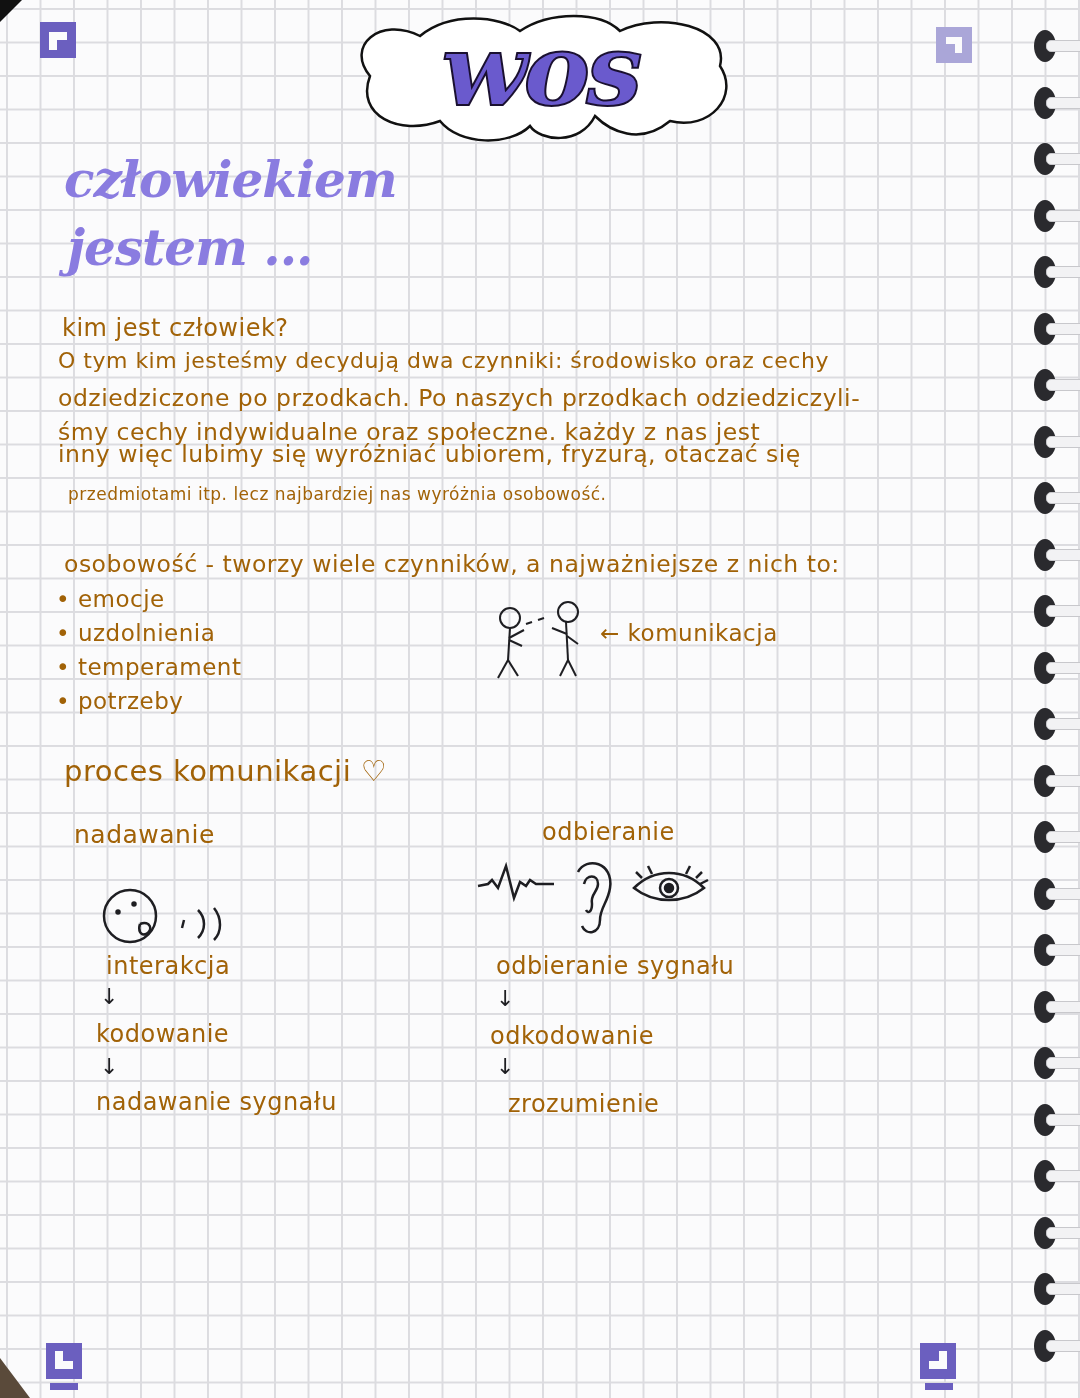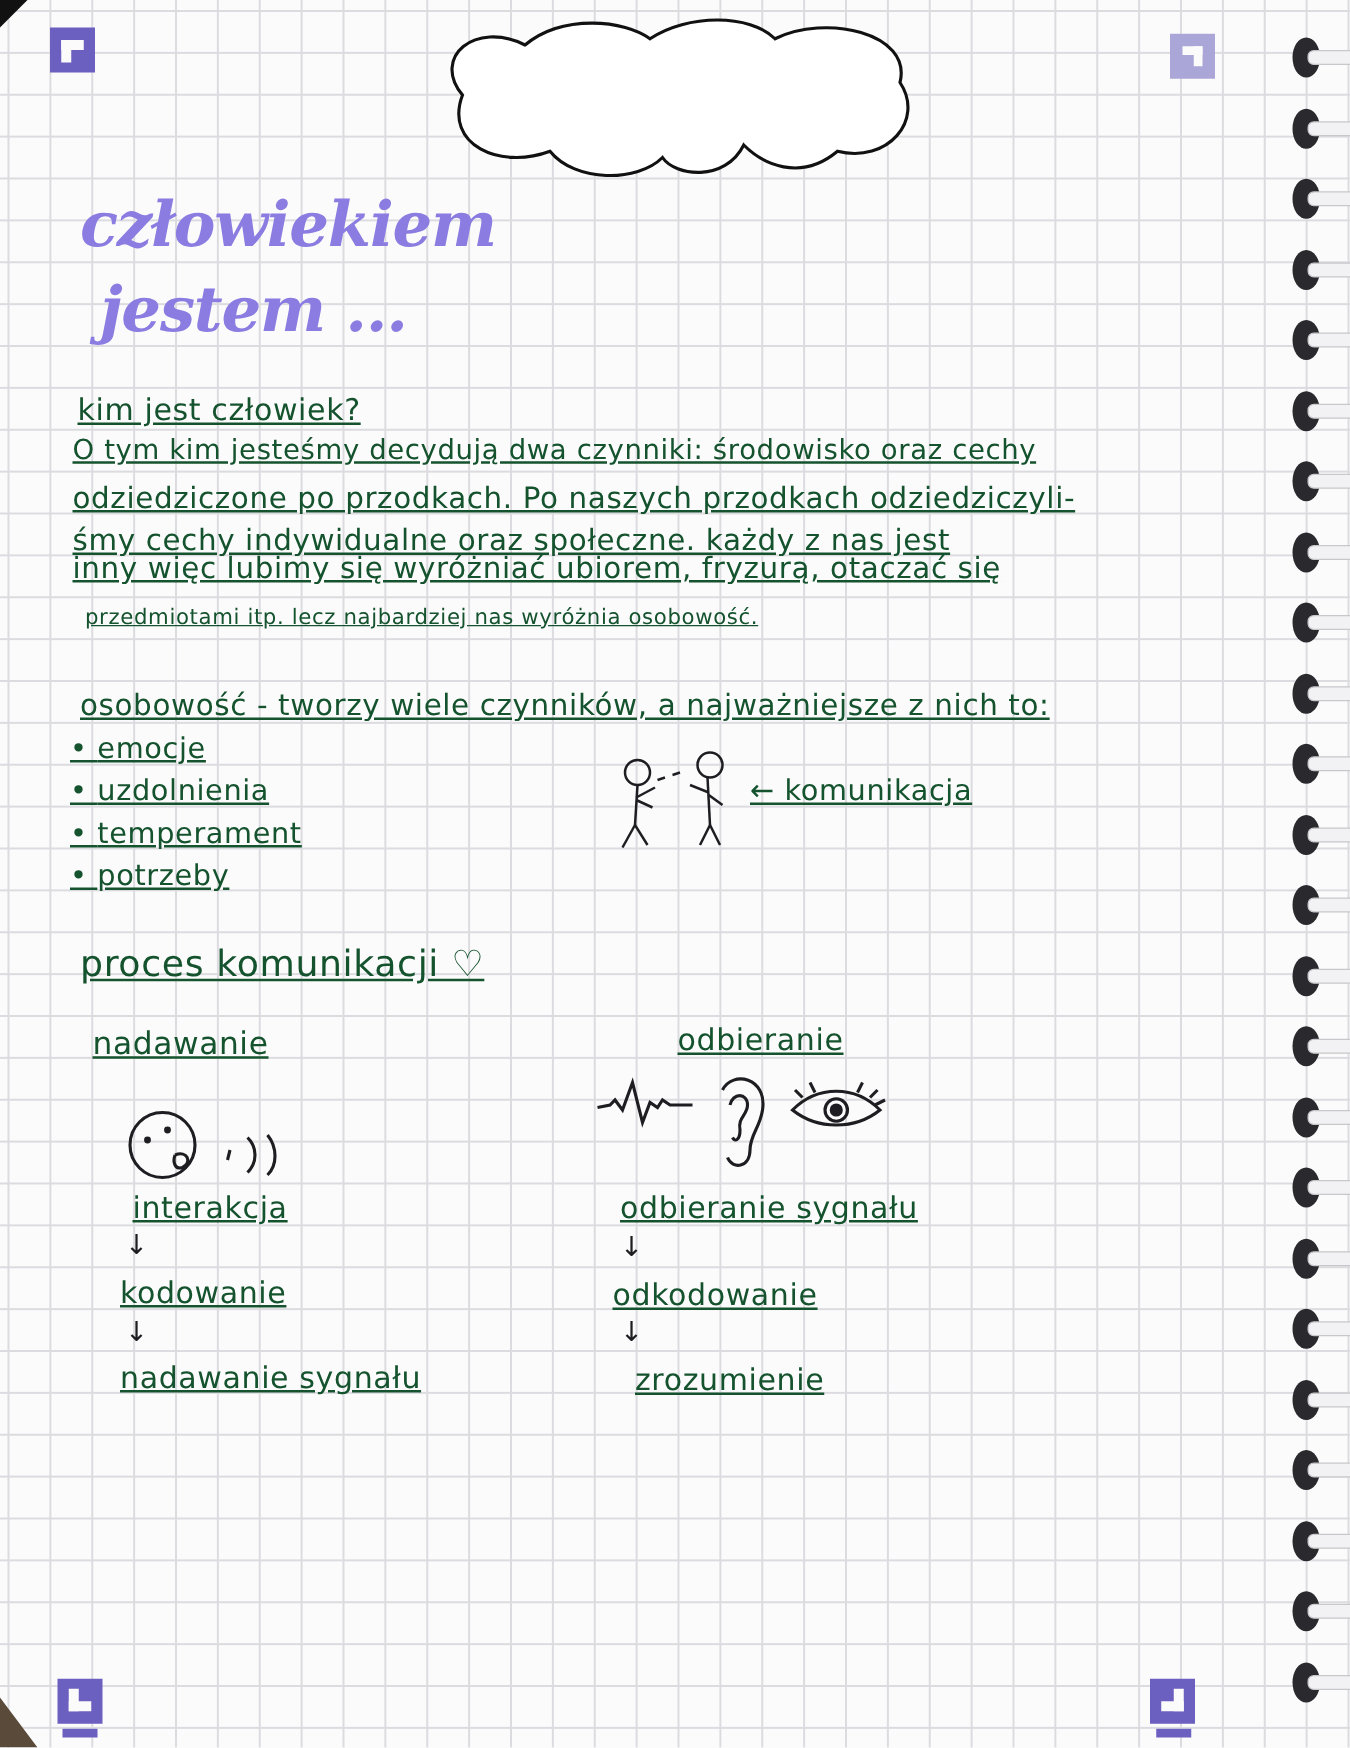--- a/index.html
+++ b/index.html
@@ -7,21 +7,21 @@
       width: 1080px; height: 1398px; overflow: hidden; position: relative;
       background-color: #fbfbfc;
       background-image:
         linear-gradient(to right, #dcdce0 1.5px, transparent 1.5px),
         linear-gradient(to bottom, #dcdce0 1.5px, transparent 1.5px);
       background-size: 33.5px 33.5px;
       background-position: 6px 8px;
       font-family: "DejaVu Sans", sans-serif;
       color: #1c1c1e;
     }
-    .hand { position: absolute; white-space: nowrap; font-family: "DejaVu Sans", sans-serif; color: #14532d; letter-spacing: 0.5px; text-decoration: underline; }
+    .hand { position: absolute; white-space: nowrap; font-family: "DejaVu Sans", sans-serif; color: #a16207; letter-spacing: 0.5px; }
     .corner-tri { position: absolute; width: 0; height: 0; }
     .tl-tri { left: 0; top: 0; border-top: 22px solid #111; border-right: 22px solid transparent; }
     .bl-tri { left: 0; bottom: 0; border-bottom: 40px solid #5a4a3a; border-right: 30px solid transparent; }
     .marker { position: absolute; width: 36px; height: 36px; background: #6b5fbf; }
     .marker .cut { position: absolute; background: #fbfbfc; }
     .marker-bar { position: absolute; width: 28px; height: 7px; background: #6b5fbf; }
     .title-badge {
       position: absolute; left: 340px; top: 6px; width: 400px; height: 140px;
     }
     .subtitle {
@@ -57,24 +57,25 @@
 <div class="marker" style="left:920px; top:1343px;">
   <div class="cut" style="left:19px; top:8px; width:8px; height:18px;"></div>
   <div class="cut" style="left:9px; top:18px; width:18px; height:8px;"></div>
 </div>
 <div class="marker-bar" style="left:925px; top:1383px;"></div>
 
 <div class="title-badge">
   <svg width="400" height="140" viewBox="0 0 400 140">
     <path d="M30,70 C5,40 40,10 80,30 C110,5 160,10 180,25 C210,5 260,5 280,25 C320,5 390,20 380,60 C400,90 370,125 330,115 C300,140 270,125 255,110 C240,140 200,135 190,120 C170,140 120,140 100,115 C60,130 15,110 30,70 Z" fill="#ffffff" stroke="#111" stroke-width="2.5"></path>
   </svg>
+  <div style="position:absolute; left:40px; top:4px; width:320px; text-align:center; font-family:'DejaVu Serif',serif; font-weight:bold; font-style:italic; font-size:100px; line-height:120px; color:#6a5acd; -webkit-text-stroke:2px #1a1030; letter-spacing:-4px;">wos</div>
 </div>
 
 <div class="subtitle" style="left:64px; top:150px;">człowiekiem</div>
-<div class="subtitle" style="left:80px; top:218px;">jestem ...</div>
+<div class="subtitle" style="left:67px; top:218px;">jestem ...</div>
 
 <div class="hand" style="left:62px; top:314px; font-size:24px;">kim jest człowiek?</div>
 <div class="hand" style="left:58px; top:348px; font-size:22px;">O tym kim jesteśmy decydują dwa czynniki: środowisko oraz cechy</div>
 <div class="hand" style="left:58px; top:384px; font-size:23.5px;">odziedziczone po przodkach. Po naszych przodkach odziedziczyli-</div>
 <div class="hand" style="left:58px; top:418px; font-size:23.5px;">śmy cechy indywidualne oraz społeczne. każdy z nas jest</div>
 <div class="hand" style="left:58px; top:440px; font-size:23.5px;">inny więc lubimy się wyróżniać ubiorem, fryzurą, otaczać się</div>
 <div class="hand" style="left:68px; top:484px; font-size:17px;">przedmiotami itp. lecz najbardziej nas wyróżnia osobowość.</div>
 
 <div class="hand" style="left:64px; top:550px; font-size:23.5px;">osobowość - tworzy wiele czynników, a najważniejsze z nich to:</div>
 <div class="hand" style="left:56px; top:586px; font-size:23px;">• <span>emocje</span></div>

